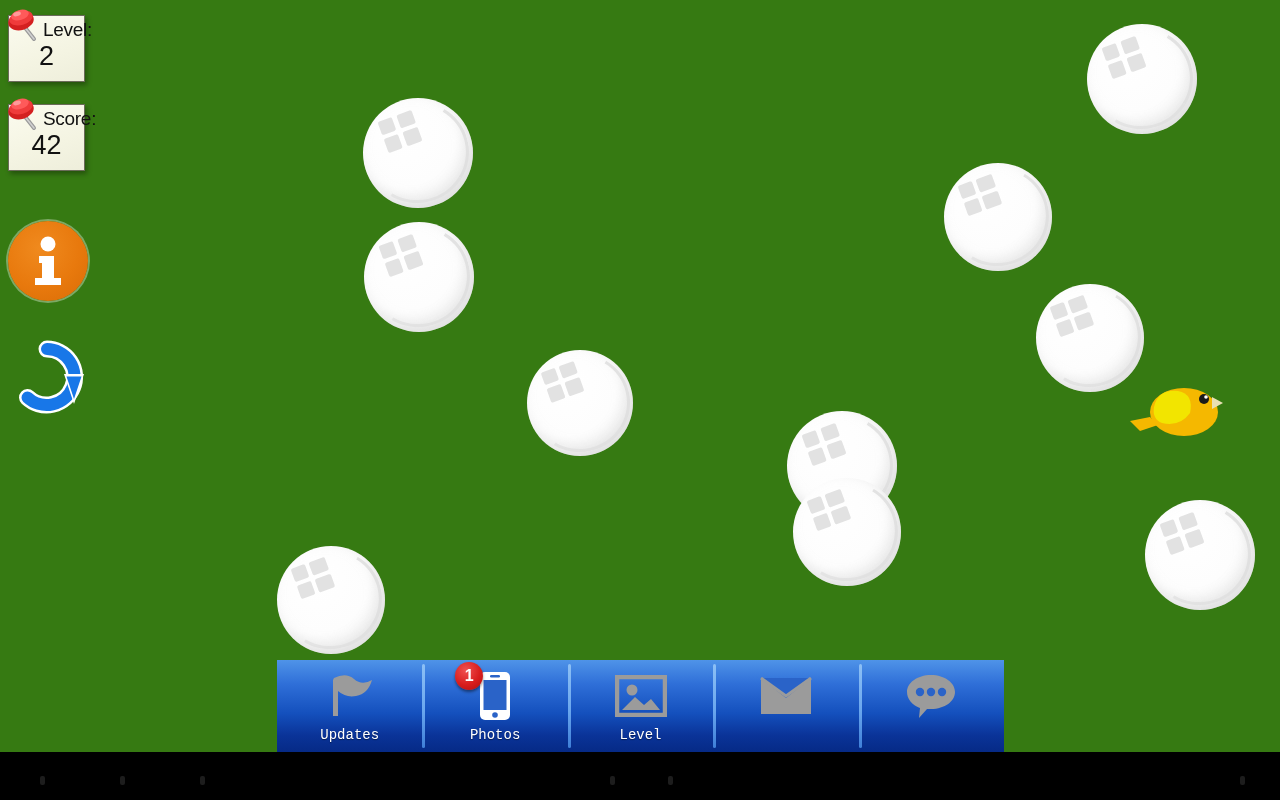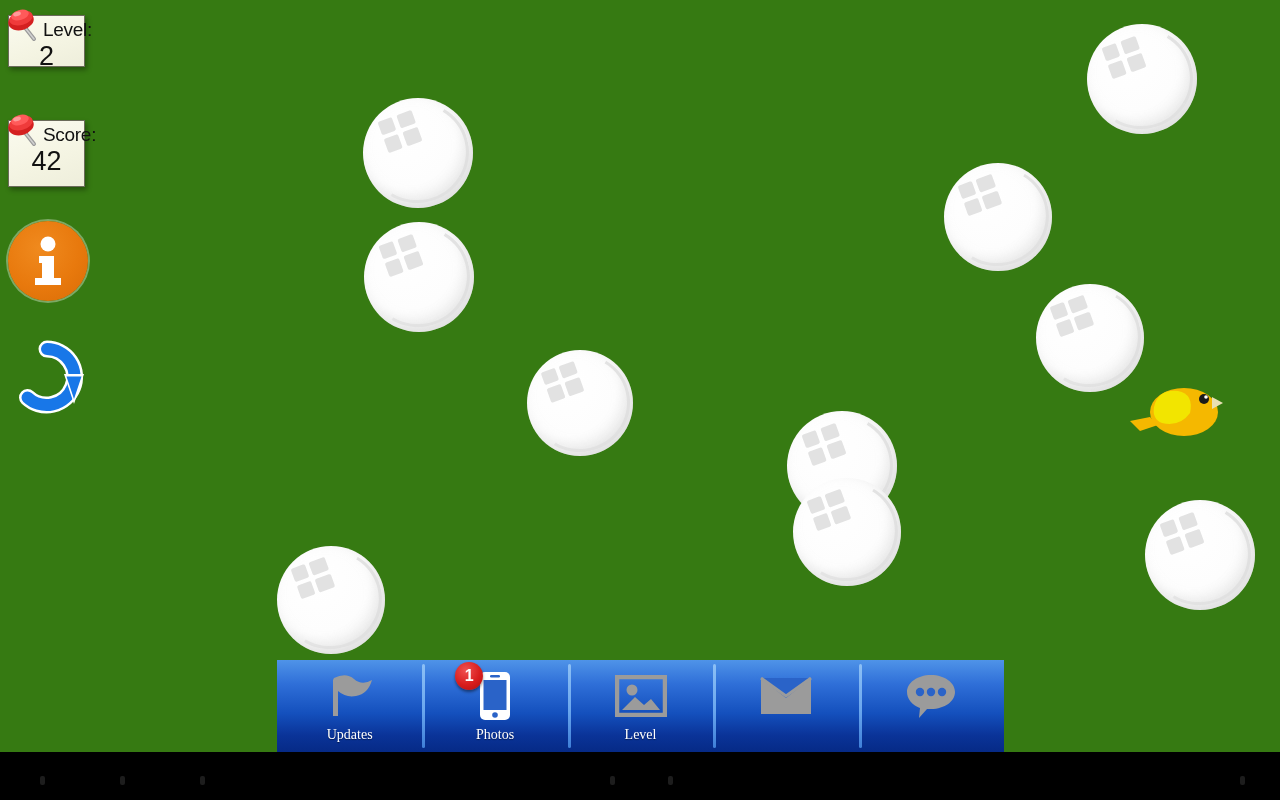--- a/index.html
+++ b/index.html
@@ -53,21 +53,21 @@
   #toolbar{position:absolute;left:277px;top:660px;width:727px;height:92px;
            background:linear-gradient(180deg,#4f93e8 0%,#2f6fd8 26%,#1450bd 58%,#0a3398 82%,#062a86 100%);
            display:flex;}
   .tb-item{position:relative;flex:1;display:flex;flex-direction:column;
            align-items:center;justify-content:flex-start;padding-top:10px;box-sizing:border-box;}
   .tb-item + .tb-item::before{content:"";position:absolute;left:0;top:4px;
            width:3px;height:84px;background:linear-gradient(180deg,#8dc0f5 0%,#6aa7ee 55%,#3f7fd8 100%);
            border-radius:2px;}
   .tb-icon{height:52px;display:flex;align-items:center;justify-content:center;position:relative;}
   .tb-label{font-size:14px;color:#ffffff;margin-top:5px;
-            text-shadow:0 1px 1px rgba(0,0,0,.45);font-family:Liberation Serif, serif;}
+            text-shadow:0 1px 1px rgba(0,0,0,.45);font-family:Liberation Mono, monospace;}
   .badge{position:absolute;left:-24px;top:-8px;width:28px;height:28px;border-radius:50%;
          background:radial-gradient(circle at 38% 30%,#f05050 0%,#d81d1d 55%,#ab0f0f 100%);
          color:#fff;font-size:16px;font-weight:bold;display:flex;align-items:center;
          justify-content:center;box-shadow:0 2px 3px rgba(0,0,0,.45);
          font-family:"Liberation Sans",sans-serif;}
 
   
   #bird{position:absolute;}
 
   
@@ -179,34 +179,34 @@
       <svg width="96" height="58" viewBox="0 0 96 58">
         <path d="M2 40 L22 36 L30 44 L12 50 Z" fill="#f5b800"></path>
         <ellipse cx="56" cy="31" rx="34" ry="24" fill="#f5b800"></ellipse>
         <path d="M26 26 Q30 8 50 10 Q66 13 62 32 Q52 46 34 42 Q24 38 26 26 Z" fill="#f2e500"></path>
         <path d="M84 16 L95 22 L84 28 Z" fill="#e8e0b4"></path>
         <circle cx="76" cy="18" r="5" fill="#1a1a1a"></circle>
         <circle cx="78" cy="16" r="1.8" fill="#ffffff"></circle>
       </svg>
     </div>
 
-    <div class="note" style="left:8px;top:15px;width:77px;height:52px;">
+    <div class="note" style="left:8px;top:15px;width:77px;height:67px;">
       <div class="note-cap">Level:</div>
       <div class="note-val">2</div>
       <svg class="pin" viewBox="0 0 40 40">
         <line x1="20" y1="17" x2="31" y2="31" stroke="#9a9a9a" stroke-width="4" stroke-linecap="round"></line>
         <line x1="20" y1="17" x2="31" y2="31" stroke="#d0d0d0" stroke-width="1.6" stroke-linecap="round"></line>
         <ellipse cx="18" cy="13" rx="13" ry="9" fill="#d42020" transform="rotate(-16 18 13)"></ellipse>
         <ellipse cx="18" cy="10" rx="12" ry="7" fill="#ef3b3b" transform="rotate(-16 18 10)"></ellipse>
         <ellipse cx="17" cy="7" rx="9" ry="5" fill="#ff5a5a" transform="rotate(-16 17 7)"></ellipse>
         <ellipse cx="14" cy="6" rx="4" ry="2.2" fill="#ff9a9a" transform="rotate(-16 14 6)"></ellipse>
       </svg>
     </div>
 
-    <div class="note" style="left:8px;top:120px;width:77px;height:67px;">
+    <div class="note" style="left:8px;top:104px;width:77px;height:67px;">
       <div class="note-cap">Score:</div>
       <div class="note-val">42</div>
       <svg class="pin" viewBox="0 0 40 40">
         <line x1="20" y1="17" x2="31" y2="31" stroke="#9a9a9a" stroke-width="4" stroke-linecap="round"></line>
         <line x1="20" y1="17" x2="31" y2="31" stroke="#d0d0d0" stroke-width="1.6" stroke-linecap="round"></line>
         <ellipse cx="18" cy="13" rx="13" ry="9" fill="#d42020" transform="rotate(-16 18 13)"></ellipse>
         <ellipse cx="18" cy="10" rx="12" ry="7" fill="#ef3b3b" transform="rotate(-16 18 10)"></ellipse>
         <ellipse cx="17" cy="7" rx="9" ry="5" fill="#ff5a5a" transform="rotate(-16 17 7)"></ellipse>
         <ellipse cx="14" cy="6" rx="4" ry="2.2" fill="#ff9a9a" transform="rotate(-16 14 6)"></ellipse>
       </svg>

